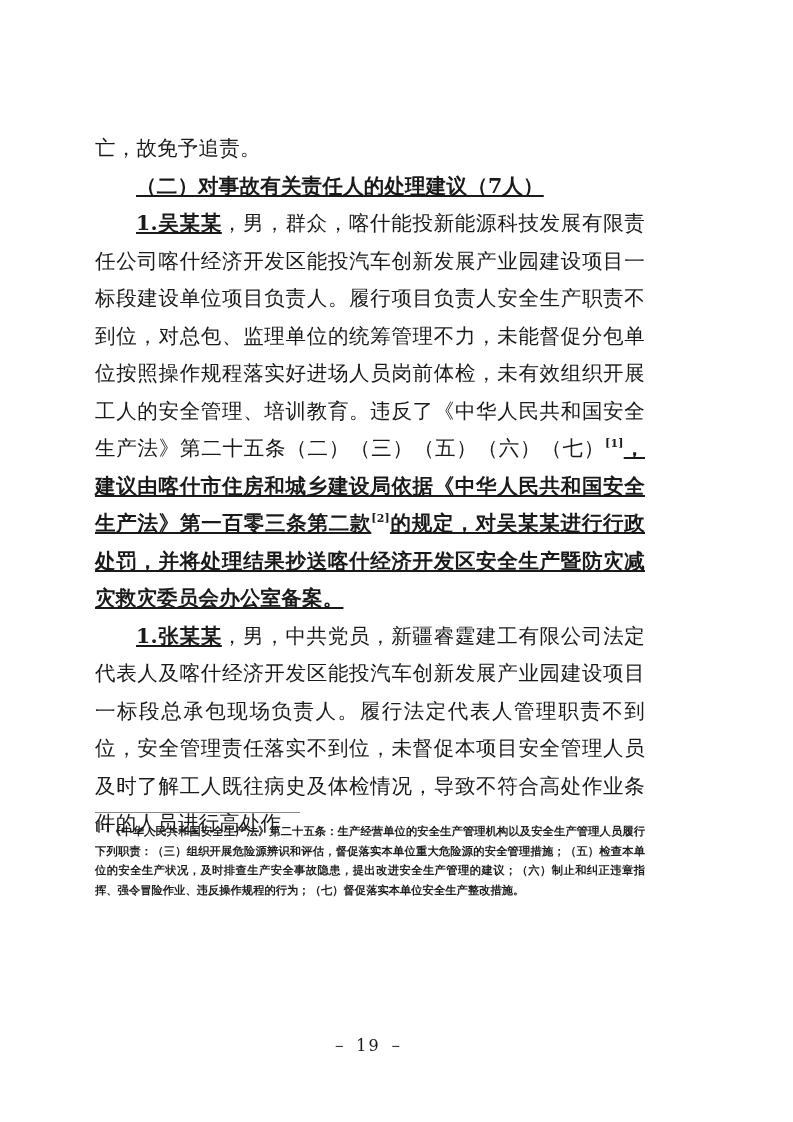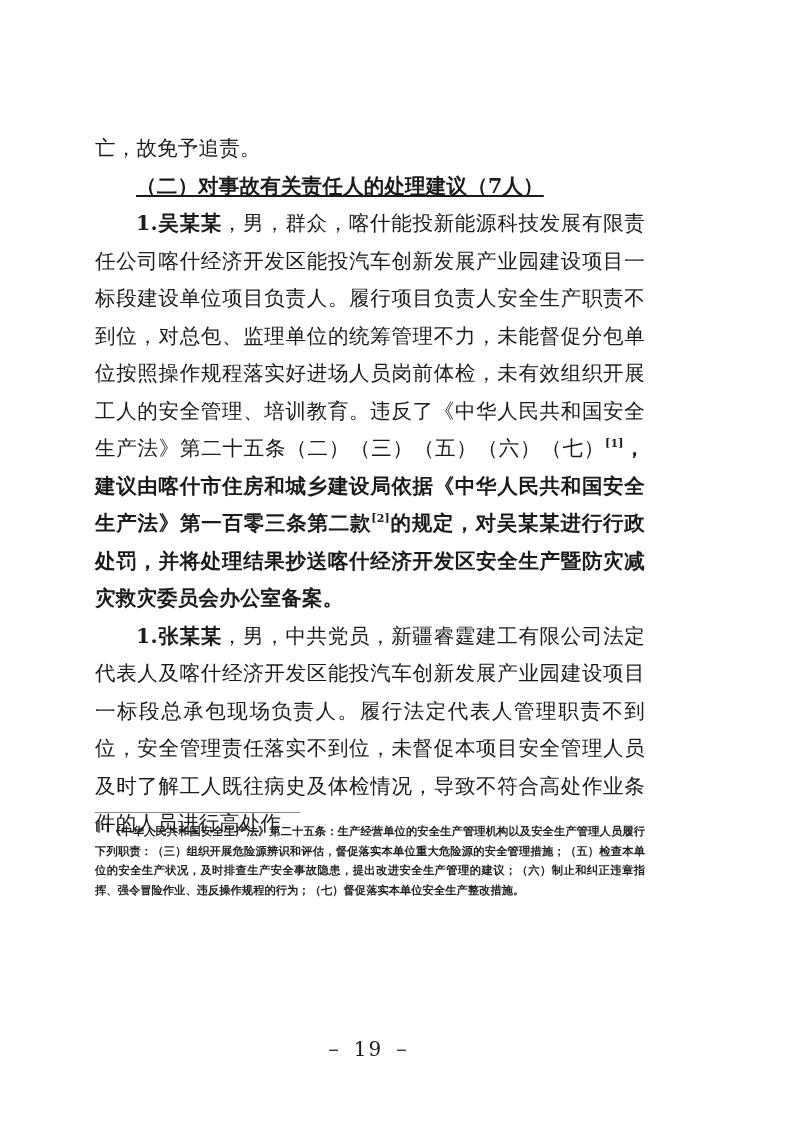--- a/index.html
+++ b/index.html
@@ -35,20 +35,21 @@
   .indent2 {
     text-indent: 41px;
   }
   .heading {
     font-weight: bold;
     text-indent: 41px;
     text-decoration: underline;
   }
   .runbold {
     font-weight: bold;
+    text-decoration: underline;
   }
   sup.fn {
     font-size: 11px;
     vertical-align: super;
     line-height: 0;
     font-weight: bold;
   }
   .footnote-area {
     position: absolute;
     left: 95px;
@@ -74,21 +75,21 @@
     font-size: 9px;
     vertical-align: super;
     line-height: 0;
   }
   .page-number {
     position: absolute;
     left: 0;
     right: 0;
     top: 1036px;
     text-align: center;
-    font-size: 20px;
+    font-size: 16px;
     letter-spacing: 2px;
     color: #1a1a1a;
   }
 </style>
 </head>
 <body>
 
 <div class="page">
 
   <div class="body-text">

